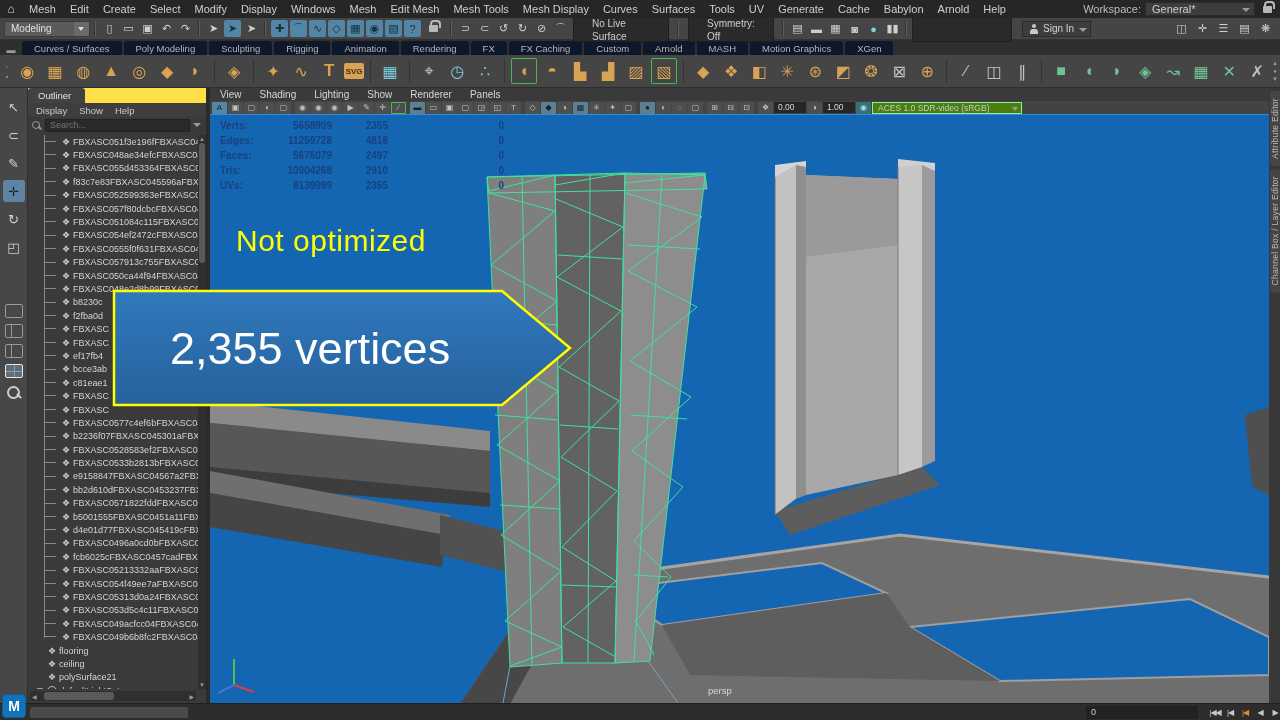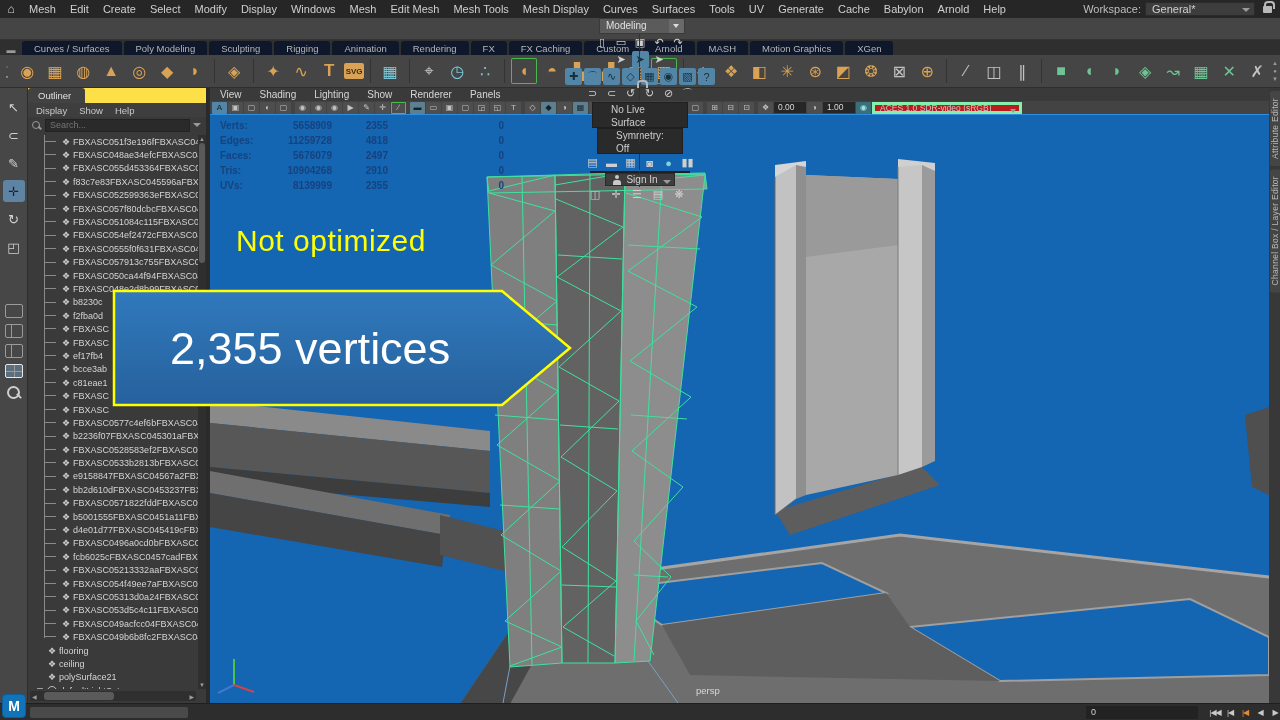--- a/index.html
+++ b/index.html
@@ -14,21 +14,21 @@
   #menubar .wslabel { color:#bdbdbd; margin-right:4px;}
   #menubar .wsbox { background:#3d3d3d; border:1px solid #2a2a2a; height:14px; line-height:12px;
     padding:0 18px 0 6px; color:#d0d0d0; position:relative; min-width:110px;}
   #menubar .wsbox .arr{ position:absolute; right:4px; top:5px; width:0;height:0;
     border-left:4px solid transparent;border-right:4px solid transparent;border-top:4px solid #9a9a9a;}
   .lockglyph { display:inline-block; width:9px; height:7px; background:#b8b8b8; border-radius:1px; position:relative; margin:0 8px;}
   .lockglyph::before{ content:""; position:absolute; left:1px; top:-5px; width:7px; height:6px;
     border:2px solid #b8b8b8; border-bottom:none; border-radius:4px 4px 0 0;}
   
   #statusline { position:absolute; left:0; top:18px; width:1280px; height:22px; background:#454545;
-    display:flex; align-items:center; font-size:10px; color:#ccc; z-index:9; border-bottom:1px solid #333;flex-direction:column;}
+    display:flex; align-items:center; font-size:10px; color:#ccc; z-index:9; border-bottom:1px solid #333;}
   .modebox { width:86px; height:16px; background:#5b5b5b; border:1px solid #3a3a3a; margin-left:4px;
     color:#e0e0e0; font-size:10px; line-height:14px; padding-left:6px; position:relative;}
   .modebox .arrbox{ position:absolute; right:0; top:0; width:15px; height:14px; background:#6a6a6a; }
   .modebox .arrbox::after{ content:""; position:absolute; left:4px; top:5px; width:0;height:0;
     border-left:3px solid transparent;border-right:3px solid transparent;border-top:4px solid #ddd;}
   .slsep { width:1px; height:16px; background:#5e5e5e; margin:0 5px; position:relative;}
   .slsep::before{content:"";position:absolute;left:-1px;top:0;width:1px;height:16px;background:#333;}
   .sl-ic { width:17px; height:17px; display:flex; align-items:center; justify-content:center;
     color:#cfcfcf; font-size:11px; border-radius:2px; cursor:default;}
   .sl-ic.on { background:#5285a6; color:#16323f; }
@@ -119,40 +119,40 @@
   #vptools { height:13px; background:#434343; display:flex; align-items:center; gap:1px; padding-left:2px; overflow:hidden;}
   .vt { width:15px; height:12px; display:flex; align-items:center; justify-content:center;
     font-size:8px; color:#c3c3c3; background:#4e4e4e; border-radius:1px; flex:none;}
   .vt.vblue { background:#5285a6; color:#0f2330; }
   .vt.von { background:#5d7f90; color:#10242e; }
   .vt.vteal { background:#3a6f7a; color:#9fe2e8; }
   .vt.vgreen { box-shadow:inset 0 0 0 1px #49b94d; }
   .vt.sep { width:2px; background:transparent; box-shadow:none;}
   .vt-field { background:#262626; color:#d8d8d8; font-size:8.5px; height:11px; line-height:11px;
     padding:0 4px; min-width:32px; flex:none;}
-  .aces { display:flex; align-items:center; background:#b91c1c; border:3px solid #86efac; color:#c9c9c9;
+  .aces { display:flex; align-items:center; background:#4d7c0f; border:1px solid #86efac; color:#c9c9c9;
     font-size:8.5px; height:12px; padding:0 14px 0 5px; position:relative; min-width:150px; flex:none;}
   .aces .arr{ position:absolute; right:3px; top:4px; width:0;height:0;
     border-left:3px solid transparent;border-right:3px solid transparent;border-top:4px solid #9a9a9a;}
   #canvas { position:absolute; left:0; top:26px; width:1059px; height:589px; background:#1465b2;
     border-top:1px solid #2f8ede; overflow:hidden;}
   #scene { position:absolute; left:0; top:0; }
   
   #hud { position:absolute; left:10px; top:3px; font-size:10px; font-weight:bold; color:#17427e; z-index:3;}
   .hudrow { display:flex; height:15px; align-items:center;}
   .hudrow .hl { width:60px; }
   .hudrow .c1 { width:52px; text-align:right; }
   .hudrow .c2 { width:56px; text-align:right; }
   .hudrow .c3 { width:116px; text-align:right; }
   
   #not-optimized { position:absolute; left:236px; top:224px; font-size:30px; color:#ffff00; z-index:40;
     letter-spacing:0.5px;}
   #banner { position:absolute; left:112px; top:289px; width:464px; height:118px; z-index:50;}
   #banner text { font-family:"Liberation Sans","DejaVu Sans",sans-serif; font-size:45px; fill:#ffffff;}
-  #persp-label { position:absolute; left:486px; top:570px; font-size:9.5px; color:#d8d8d8; z-index:3;}
+  #persp-label { position:absolute; left:498px; top:570px; font-size:9.5px; color:#d8d8d8; z-index:3;}
   
   #rightstrip { position:absolute; right:0; top:88px; width:11px; height:615px; background:#383838; z-index:7;}
   .vtab { writing-mode:vertical-rl; transform:rotate(180deg); font-size:8.5px; color:#b9b9b9;
     background:#454545; padding:7px 0; margin:3px 0 3px 1px; width:10px; text-align:center;
     border-radius:0 2px 2px 0; white-space:nowrap; letter-spacing:0.3px;}
   
   #bottomstrip { position:absolute; left:0; top:703px; width:1280px; height:17px; background:#2d2d2d;
     z-index:20; border-top:1px solid #1f1f1f;}
   .mbadge { position:absolute; left:2px; top:-10px; width:24px; height:24px; background:#1273b8;
     border-radius:4px; color:#fff; font-weight:bold; font-size:14px; display:flex; align-items:center;

